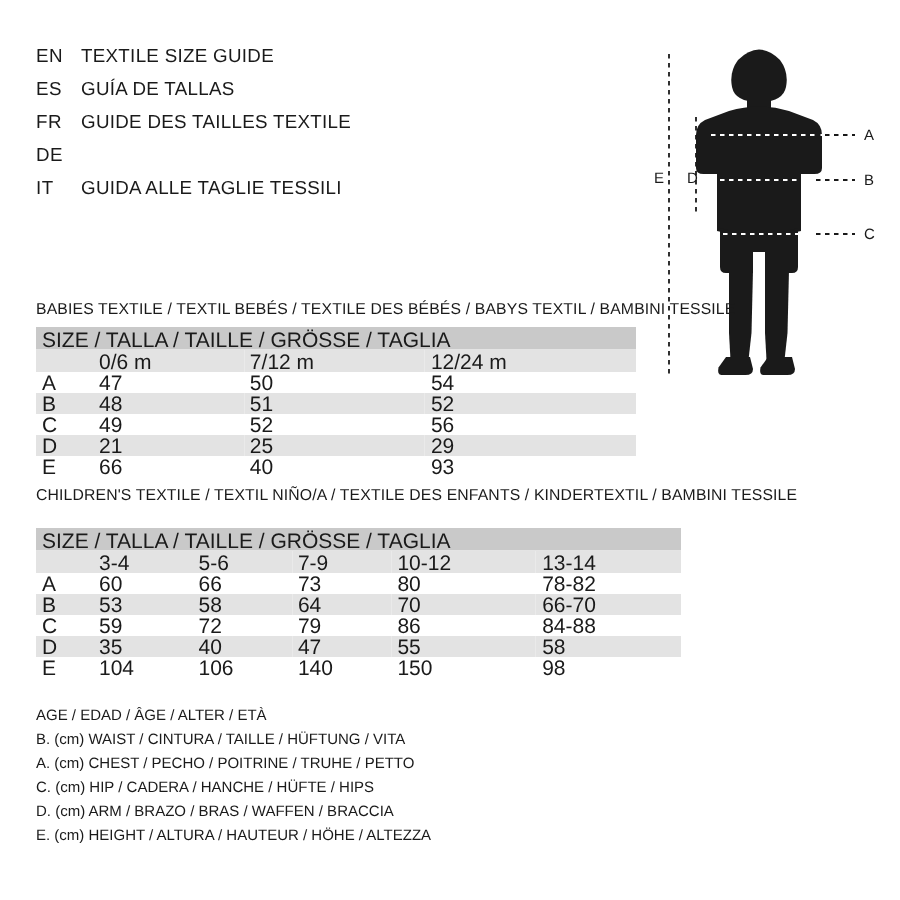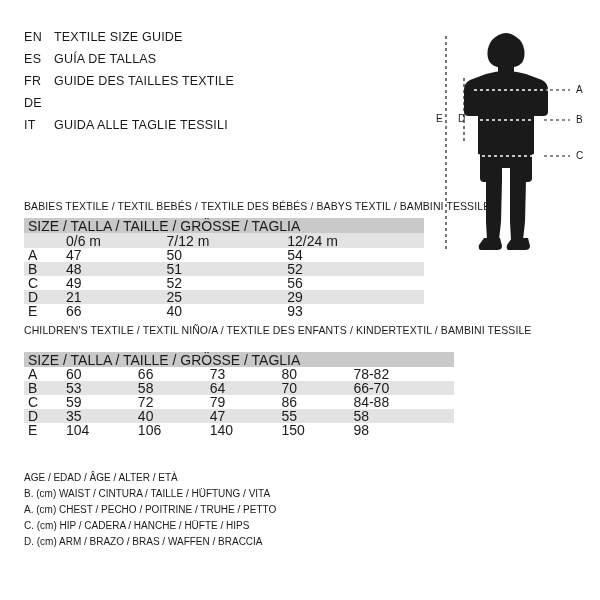--- a/index.html
+++ b/index.html
@@ -237,20 +237,28 @@
       </tr>
     </tbody>
   </table>
 
   <div class="section-head" id="children-head">CHILDREN'S TEXTILE / TEXTIL NIÑO/A / TEXTILE DES ENFANTS / KINDERTEXTIL / BAMBINI TESSILE</div>
   <table class="size-table" id="children-table">
     <tbody>
       <tr class="band-head">
         <td class="c0" colspan="6">SIZE / TALLA / TAILLE / GRÖSSE / TAGLIA</td>
       </tr>
+      <tr class="band-sub">
+        <td class="c0"></td>
+        <td class="cv">3-4</td>
+        <td class="cv">5-6</td>
+        <td class="cv">7-9</td>
+        <td class="cv">10-12</td>
+        <td class="cv">13-14</td>
+      </tr>
       <tr class="plain">
         <td class="c0">A</td>
         <td class="cv">60</td>
         <td class="cv">66</td>
         <td class="cv">73</td>
         <td class="cv">80</td>
         <td class="cv">78-82</td>
       </tr>
       <tr class="shaded">
         <td class="c0">B</td>
@@ -286,15 +294,16 @@
       </tr>
     </tbody>
   </table>
 
   <div class="legend">
     <div class="legend-line">AGE / EDAD / ÂGE / ALTER / ETÀ</div>
     <div class="legend-line">B. (cm) WAIST / CINTURA / TAILLE / HÜFTUNG / VITA</div>
     <div class="legend-line">A. (cm) CHEST / PECHO / POITRINE / TRUHE / PETTO</div>
     <div class="legend-line">C. (cm) HIP / CADERA / HANCHE / HÜFTE / HIPS</div>
     <div class="legend-line">D. (cm) ARM / BRAZO / BRAS / WAFFEN / BRACCIA</div>
+    <div class="legend-line">E. (cm) HEIGHT / ALTURA / HAUTEUR / HÖHE / ALTEZZA</div>
   </div>
 
 </div>
 
 </body></html>

